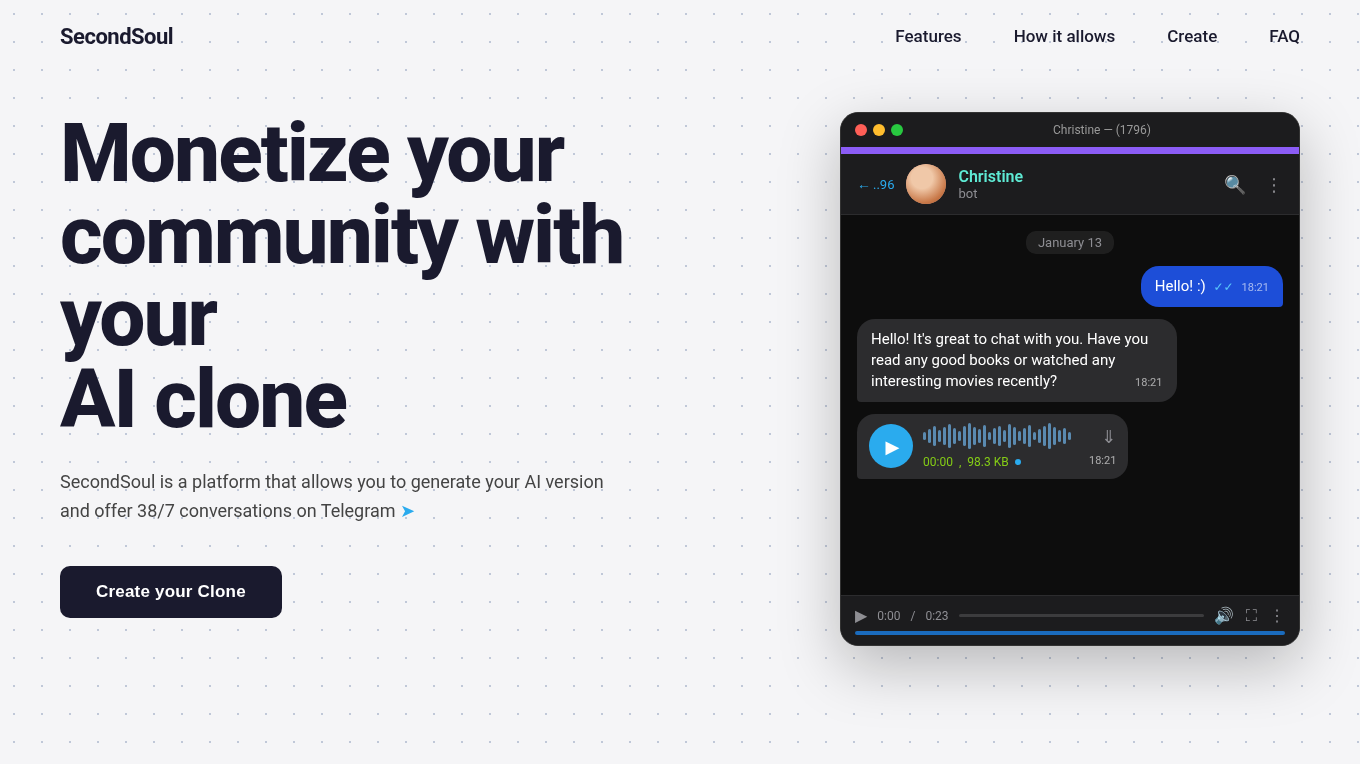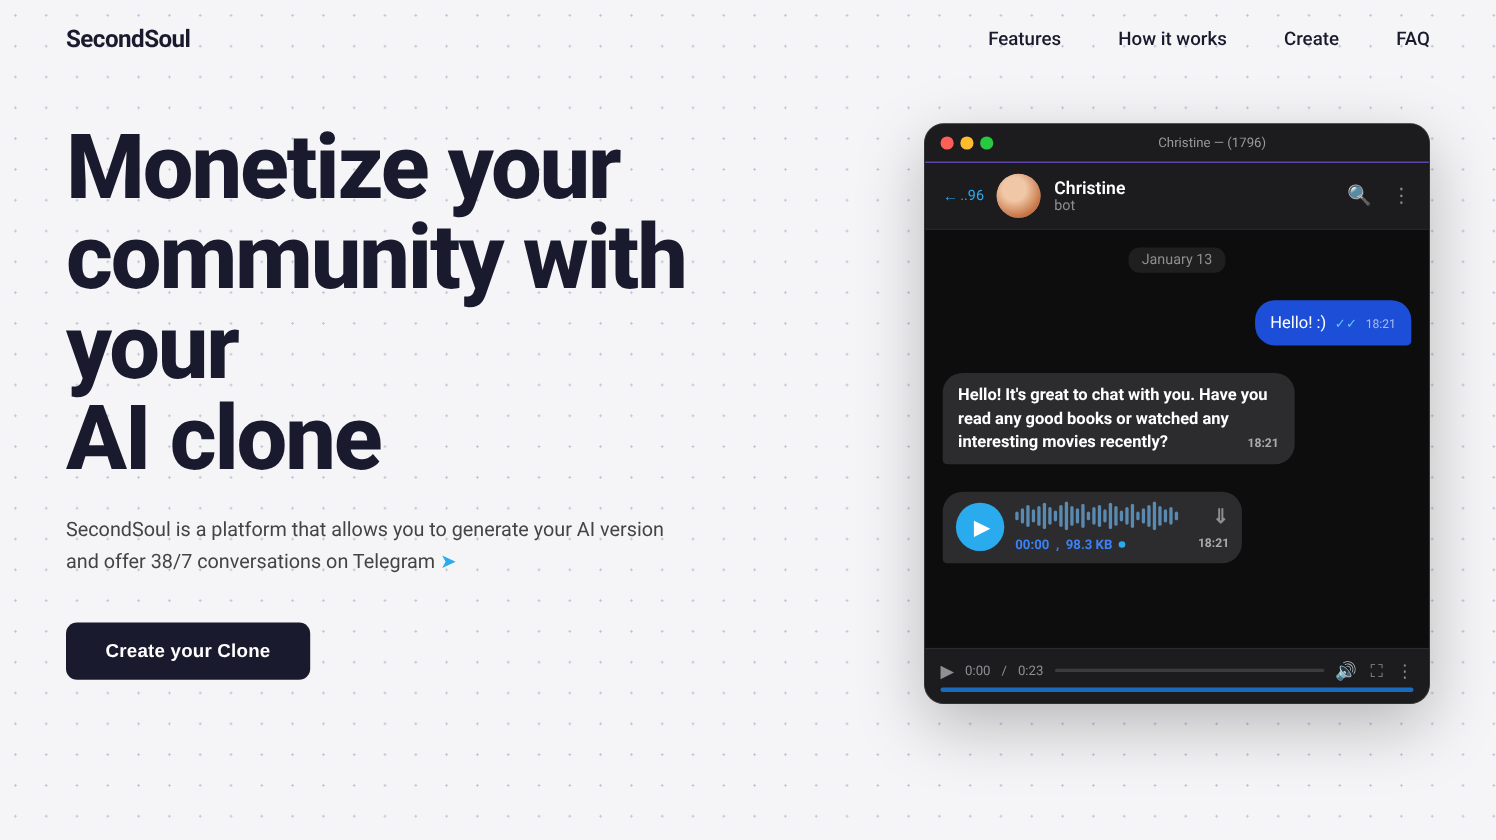--- a/index.html
+++ b/index.html
@@ -112,21 +112,21 @@
       border: 1px solid #333;
     }
 
     
     .tg-header {
       background: #1c1c1e;
       padding: 10px 14px;
       display: flex;
       align-items: center;
       gap: 10px;
-      border-bottom: 1px solid #8b5cf6;
+      border-bottom: 7px solid #8b5cf6;
     }
 
     .tg-traffic-lights {
       display: flex;
       gap: 6px;
     }
 
     .tg-dot {
       width: 12px;
       height: 12px;
@@ -186,21 +186,21 @@
       height: 100%;
       background: radial-gradient(circle at 40% 35%, #f0c8a8 30%, #c87848 70%, #a05030 100%);
       border-radius: 50%;
     }
 
     .chat-info {
       flex: 1;
     }
 
     .chat-name {
-      color: #ffffff;
+      color: #5eead4;
       font-size: 16px;
       font-weight: 600;
     }
 
     .chat-status {
       color: #8e8e93;
       font-size: 13px;
     }
 
     .chat-icons {
@@ -210,21 +210,21 @@
       font-size: 18px;
     }
 
     
     .chat-body {
       background: #0d0d0d;
       padding: 16px;
       min-height: 380px;
       display: flex;
       flex-direction: column;
-      gap: 25px;
+      gap: 12px;
     }
 
     .date-separator {
       text-align: center;
       color: #8e8e93;
       font-size: 13px;
       background: rgba(255,255,255,0.08);
       border-radius: 10px;
       padding: 4px 12px;
       align-self: center;
@@ -233,21 +233,20 @@
     .msg-row {
       display: flex;
     }
 
     .msg-row.sent {
       justify-content: flex-end;
     }
 
     .msg-row.received {
       justify-content: flex-start;
-      font-weight: bold;
     }
 
     .msg-bubble {
       max-width: 75%;
       padding: 10px 14px;
       border-radius: 18px;
       font-size: 15px;
       line-height: 1.4;
       position: relative;
     }
@@ -320,21 +319,21 @@
       background: #5a8ab0;
       border-radius: 2px;
     }
 
     .voice-meta {
       display: flex;
       align-items: center;
       gap: 6px;
       margin-top: 4px;
       font-size: 12px;
-      color: #3b82f6;
+      color: #84cc16;
     }
 
     .voice-dot {
       width: 6px;
       height: 6px;
       border-radius: 50%;
       background: #2aabee;
     }
 
     .voice-share-btn {
@@ -397,21 +396,21 @@
 </head>
 <body>
 
 <nav>
   <span class="nav-logo">SecondSoul</span>
   <ul class="nav-links">
     <li>
       <a href="#">Features</a>
     </li>
     <li>
-      <a href="#">How it works</a>
+      <a href="#">How it allows</a>
     </li>
     <li>
       <a href="#">Create</a>
     </li>
     <li>
       <a href="#">FAQ</a>
     </li>
   </ul>
 </nav>
 

